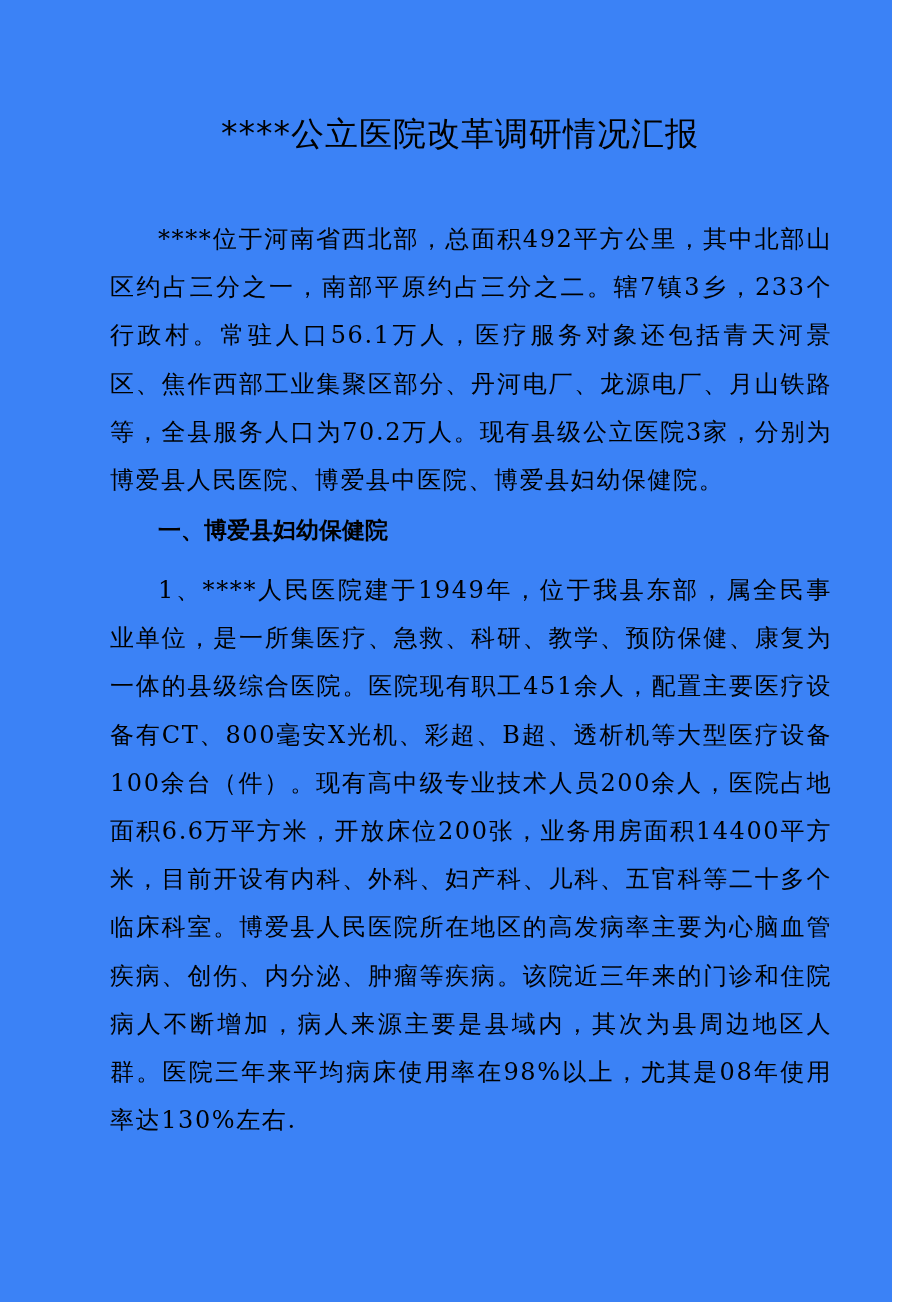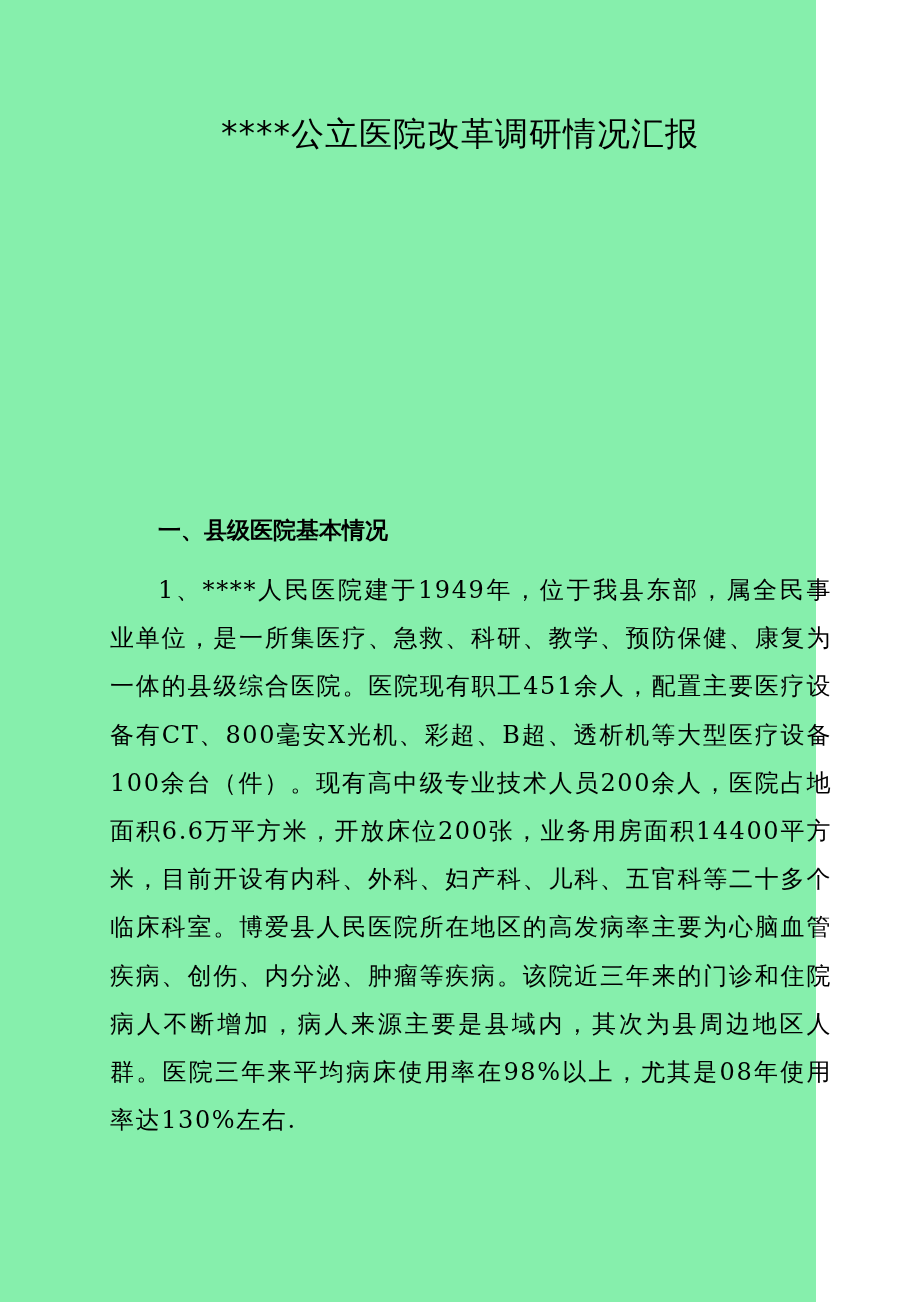--- a/index.html
+++ b/index.html
@@ -11,23 +11,23 @@
       width: 920px;
       height: 1302px;
       position: relative;
       overflow: hidden;
       color: #000000;
       font-family: "DejaVu Serif", "Liberation Serif", serif;
     }
     .page {
       position: absolute;
       left: 0; top: 0;
-      width: 816px;
+      width: 892px;
       height: 1302px;
-      background: #86efac;
+      background: #3b82f6;
     }
     .title {
       position: absolute;
       left: 0;
       top: 112px;
       width: 920px;
       text-align: center;
       font-family: "DejaVu Sans", "Liberation Sans", sans-serif;
       font-size: 33px;
       line-height: 44px;
@@ -67,18 +67,19 @@
       letter-spacing: 1px;
     }
     .p2 { top: 566px; text-indent: 48px; }
   </style>
 </head>
 <body>
 
 <div class="page">
   <h1 class="title">****公立医院改革调研情况汇报</h1>
 
+  <p class="body-text p1">****位于河南省西北部，总面积492平方公里，其中北部山区约占三分之一，南部平原约占三分之二。辖7镇3乡，233个行政村。常驻人口56.1万人，医疗服务对象还包括青天河景区、焦作西部工业集聚区部分、丹河电厂、龙源电厂、月山铁路等，全县服务人口为70.2万人。现有县级公立医院3家，分别为博爱县人民医院、博爱县中医院、博爱县妇幼保健院。</p>
 
-  <h2 class="h1">一、县级医院基本情况</h2>
+  <h2 class="h1">一、博爱县妇幼保健院</h2>
 
 
   <p class="body-text p2">1、****人民医院建于1949年，位于我县东部，属全民事业单位，是一所集医疗、急救、科研、教学、预防保健、康复为一体的县级综合医院。医院现有职工451余人，配置主要医疗设备有CT、800毫安X光机、彩超、B超、透析机等大型医疗设备100余台（件）。现有高中级专业技术人员200余人，医院占地面积6.6万平方米，开放床位200张，业务用房面积14400平方米，目前开设有内科、外科、妇产科、儿科、五官科等二十多个临床科室。博爱县人民医院所在地区的高发病率主要为心脑血管疾病、创伤、内分泌、肿瘤等疾病。该院近三年来的门诊和住院病人不断增加，病人来源主要是县域内，其次为县周边地区人群。医院三年来平均病床使用率在98%以上，尤其是08年使用率达130%左右.</p>
 </div>
 
 </body></html>

